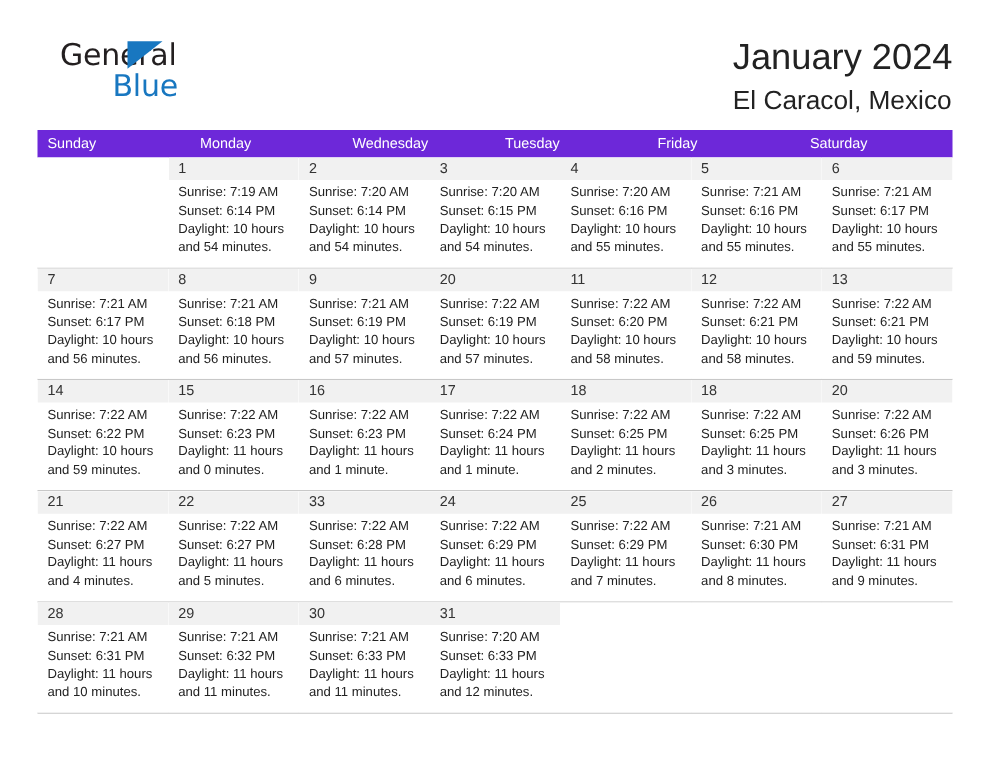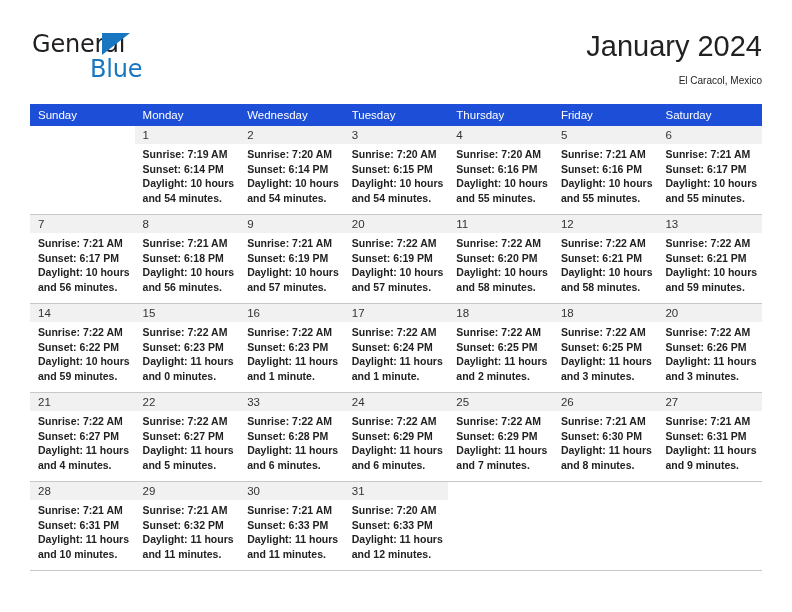--- a/index.html
+++ b/index.html
@@ -31,21 +31,21 @@
   }
   .logo {
     position: absolute;
     left: 0;
     top: 2px;
     width: 220px;
     height: 58px;
   }
   .logo-general {
     position: absolute;
-    left: 2px;
+    left: 18px;
     top: 0px;
     font-size: 24px;
     letter-spacing: -0.2px;
     color: #231f20;
     font-family: "DejaVu Sans", sans-serif;
     line-height: 28px;
   }
   .logo-tri {
     position: absolute;
     left: 72px;
@@ -64,46 +64,46 @@
     color: #1877c0;
     font-family: "DejaVu Sans", sans-serif;
     line-height: 28px;
     text-align: right;
   }
 
   .title-wrap {
     position: absolute;
     right: 0;
     top: 0;
-    text-align: right;
+    text-align: left;
   }
   .cal-title {
     font-size: 29px;
     color: #222222;
     line-height: 36px;
     white-space: nowrap;
   }
   .cal-subtitle {
-    font-size: 10px;
+    font-size: 21px;
     color: #222222;
     line-height: 22px;
     margin-top: 6px;
     white-space: nowrap;
   }
 
   
   .calendar {
     position: absolute;
     left: 30px;
     top: 104px;
     width: 732px;
   }
   .dow-row {
     display: flex;
-    background: #1d4ed8;
+    background: #6d28d9;
     height: 22px;
     align-items: flex-end;
   }
   .dow {
     flex: 1 1 0;
     color: #ffffff;
     font-size: 11.5px;
     line-height: 22px;
     padding-left: 8px;
     box-sizing: border-box;
@@ -138,21 +138,20 @@
     height: 18px;
     padding-left: 8px;
     box-sizing: border-box;
   }
   .cell.filled .lines {
     display: block;
   }
   .lines {
     display: none;
     padding: 3px 6px 0 8px;
-    font-weight: bold;
   }
   .lines div {
     font-size: 10.5px;
     line-height: 14.6px;
     color: #222222;
     white-space: nowrap;
   }
 </style>
 </head>
 <body>
@@ -174,21 +173,20 @@
 
   </div>
 
   <div class="calendar">
 
     <div class="dow-row">
       <div class="dow">Sunday</div>
       <div class="dow">Monday</div>
       <div class="dow">Wednesday</div>
       <div class="dow">Tuesday</div>
-      <div class="dow">Thursday</div>
       <div class="dow">Friday</div>
       <div class="dow">Saturday</div>
     </div>
 
     <div id="weeks-container">
         <div class="week">
           <div class="cell"></div>
           <div class="cell filled">
             <div class="daynum">1</div>
             <div class="lines">

